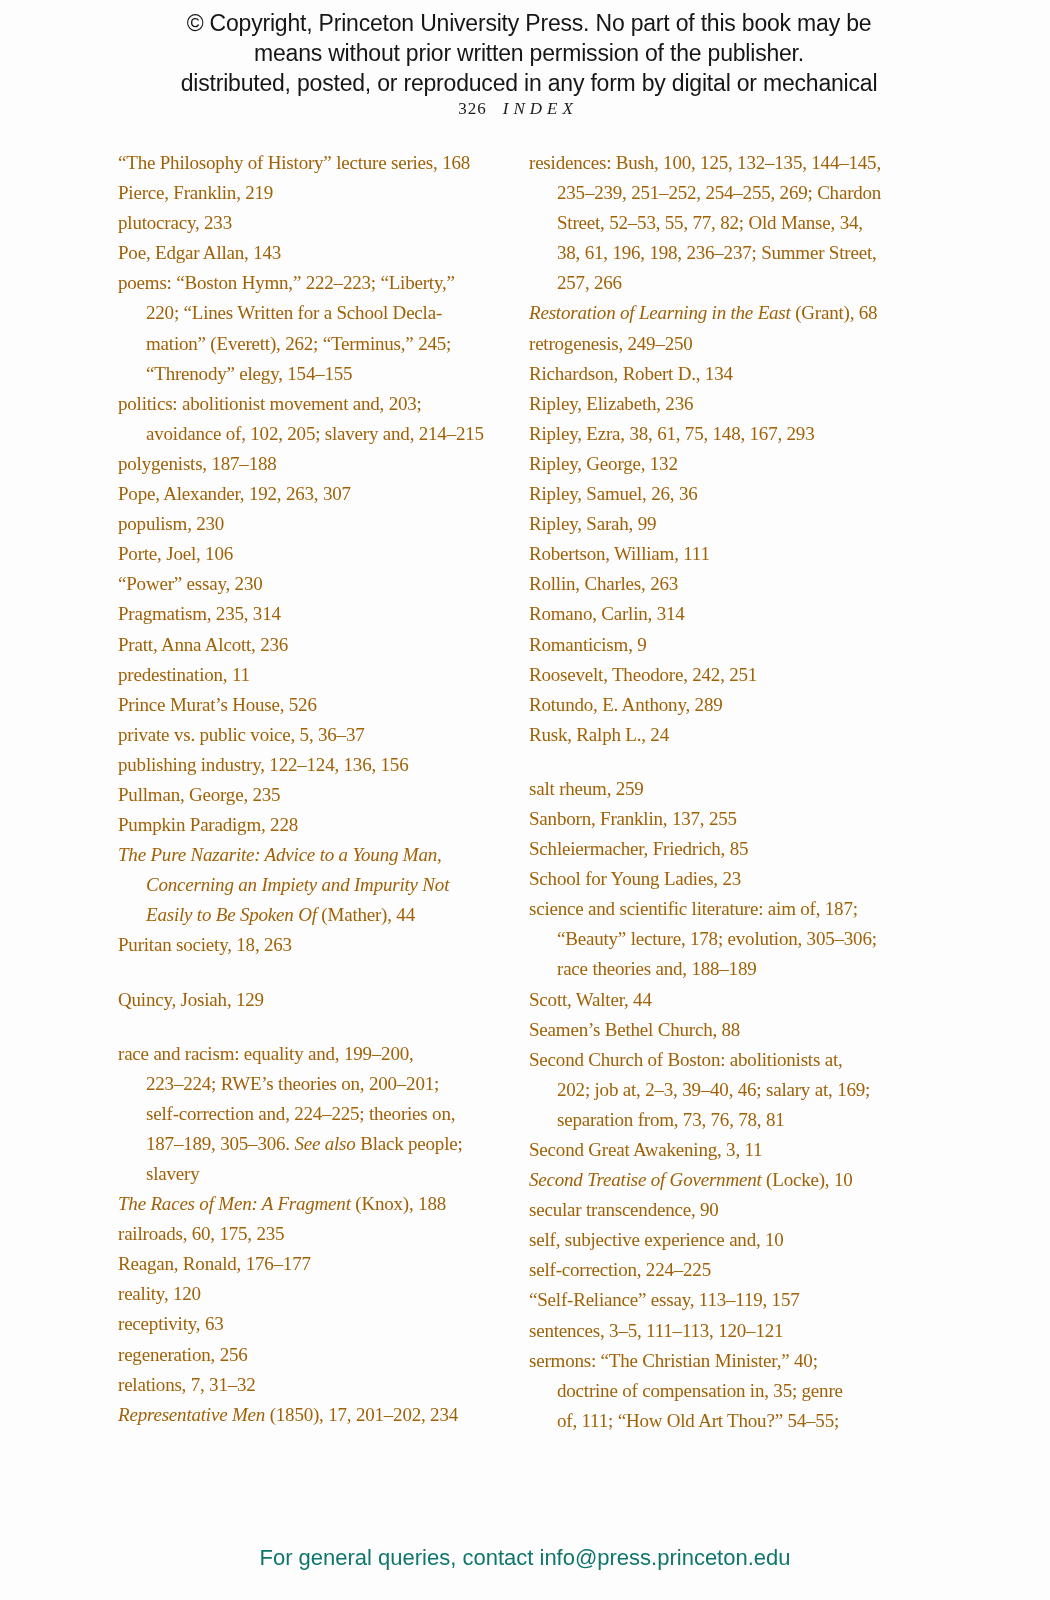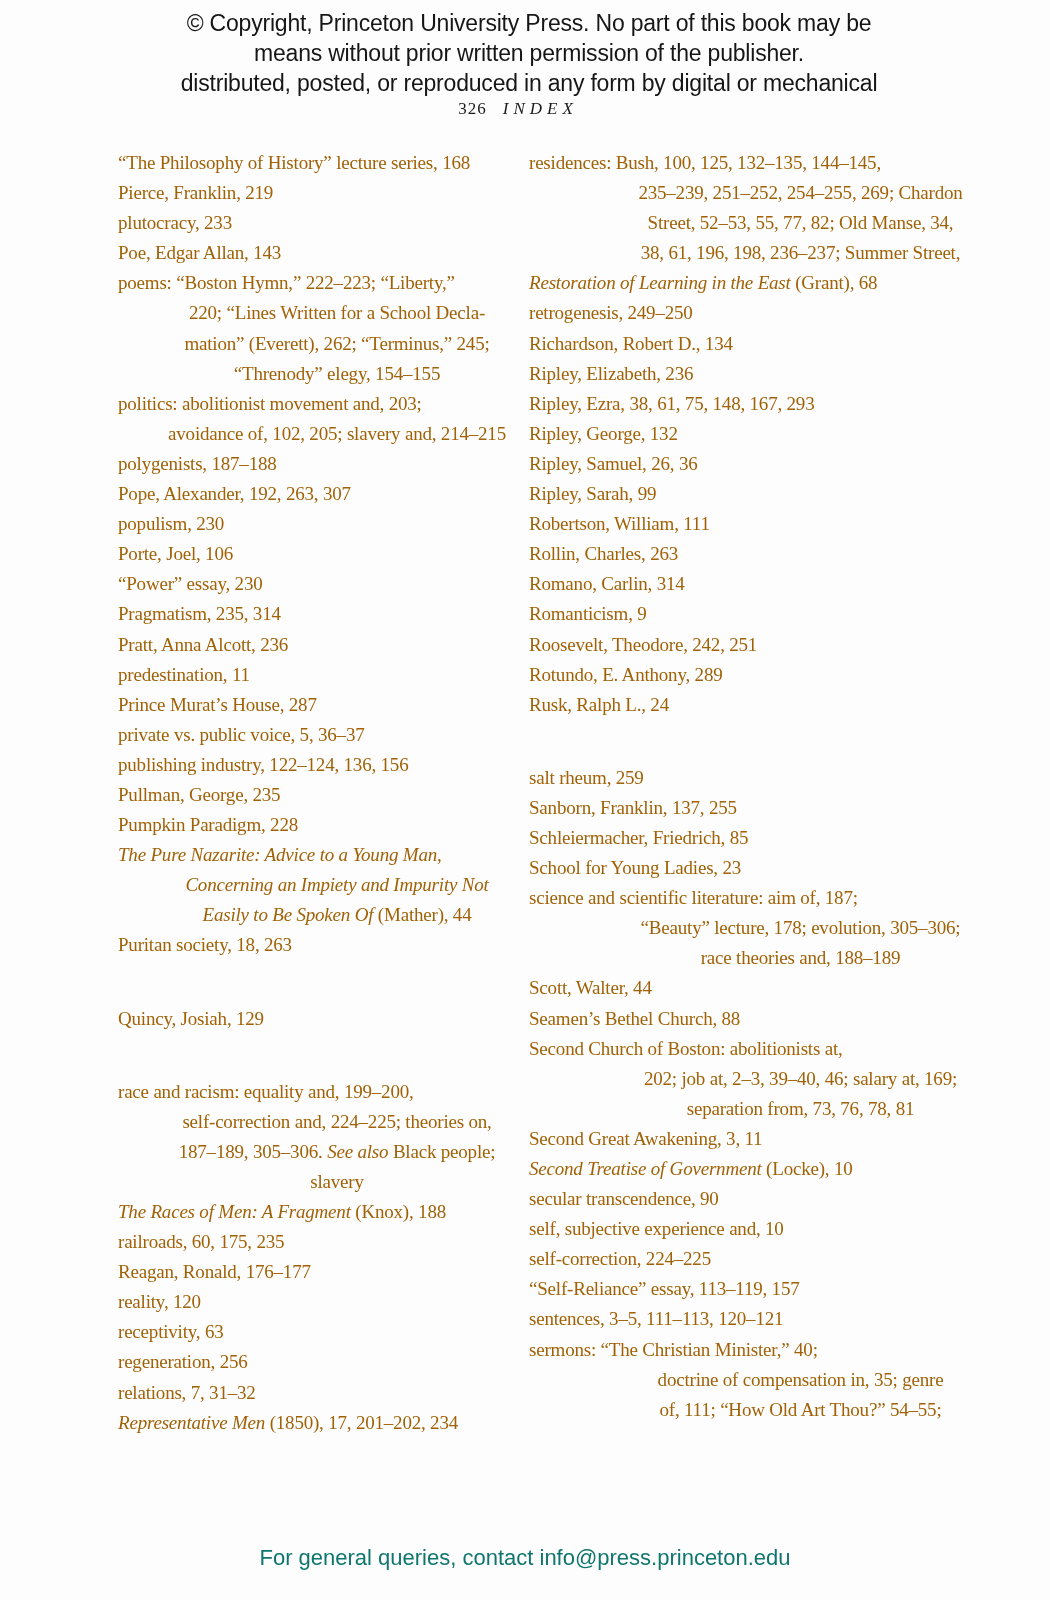--- a/index.html
+++ b/index.html
@@ -43,23 +43,23 @@
     top: 148px;
     font-family: "Liberation Serif", serif;
     font-size: 19px;
     line-height: 30.1px;
     letter-spacing: -0.2px;
     color: #a16207;
   }
   .col-left  { left: 118px; width: 410px; }
   .col-right { left: 529px; width: 515px; }
   .entry { }
-  .entry.gap { margin-top: 43px; }
+  .entry.gap { margin-top: 24px; }
   .line { white-space: nowrap; }
-  .line.cont { padding-left: 28px; text-align: center; }
+  .line.cont { padding-left: 28px; }
   .it { font-style: italic; }
   .footer {
     position: absolute;
     top: 1544px;
     left: 0;
     width: 1050px;
     text-align: center;
     font-family: "Liberation Sans", sans-serif;
     font-size: 22px;
     line-height: 28px;
@@ -123,21 +123,21 @@
       <div class="entry">
         <div class="line"><span>Pragmatism, 235, 314</span></div>
       </div>
       <div class="entry">
         <div class="line"><span>Pratt, Anna Alcott, 236</span></div>
       </div>
       <div class="entry">
         <div class="line"><span>predestination, 11</span></div>
       </div>
       <div class="entry">
-        <div class="line"><span>Prince Murat’s House, 287</span></div>
+        <div class="line"><span>Prince Murat’s House, 526</span></div>
       </div>
       <div class="entry">
         <div class="line"><span>private vs. public voice, 5, 36–37</span></div>
       </div>
       <div class="entry">
         <div class="line"><span>publishing industry, 122–124, 136, 156</span></div>
       </div>
       <div class="entry">
         <div class="line"><span>Pullman, George, 235</span></div>
       </div>
@@ -150,20 +150,21 @@
         <div class="line cont"><span class="it">Easily to Be Spoken Of</span><span> (Mather), 44</span></div>
       </div>
       <div class="entry">
         <div class="line"><span>Puritan society, 18, 263</span></div>
       </div>
       <div class="entry gap">
         <div class="line"><span>Quincy, Josiah, 129</span></div>
       </div>
       <div class="entry gap">
         <div class="line"><span>race and racism: equality and, 199–200,</span></div>
+        <div class="line cont"><span>223–224; RWE’s theories on, 200–201;</span></div>
         <div class="line cont"><span>self-correction and, 224–225; theories on,</span></div>
         <div class="line cont"><span>187–189, 305–306. </span><span class="it">See also</span><span> Black people;</span></div>
         <div class="line cont"><span>slavery</span></div>
       </div>
       <div class="entry">
         <div class="line"><span class="it">The Races of Men: A Fragment</span><span> (Knox), 188</span></div>
       </div>
       <div class="entry">
         <div class="line"><span>railroads, 60, 175, 235</span></div>
       </div>
@@ -185,20 +186,21 @@
       <div class="entry">
         <div class="line"><span class="it">Representative Men</span><span> (1850), 17, 201–202, 234</span></div>
       </div>
     </div>
   <div class="col col-right">
       <div class="entry">
         <div class="line"><span>residences: Bush, 100, 125, 132–135, 144–145,</span></div>
         <div class="line cont"><span>235–239, 251–252, 254–255, 269; Chardon</span></div>
         <div class="line cont"><span>Street, 52–53, 55, 77, 82; Old Manse, 34,</span></div>
         <div class="line cont"><span>38, 61, 196, 198, 236–237; Summer Street,</span></div>
+        <div class="line cont"><span>257, 266</span></div>
       </div>
       <div class="entry">
         <div class="line"><span class="it">Restoration of Learning in the East</span><span> (Grant), 68</span></div>
       </div>
       <div class="entry">
         <div class="line"><span>retrogenesis, 249–250</span></div>
       </div>
       <div class="entry">
         <div class="line"><span>Richardson, Robert D., 134</span></div>
       </div>

